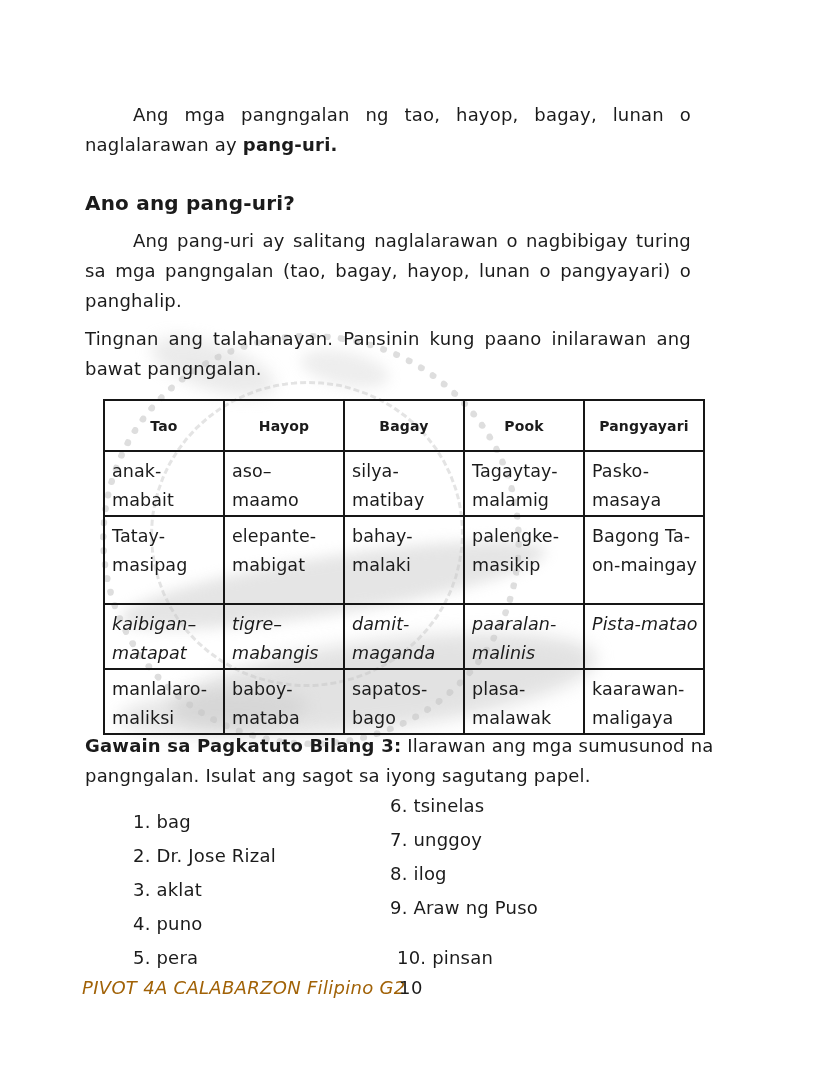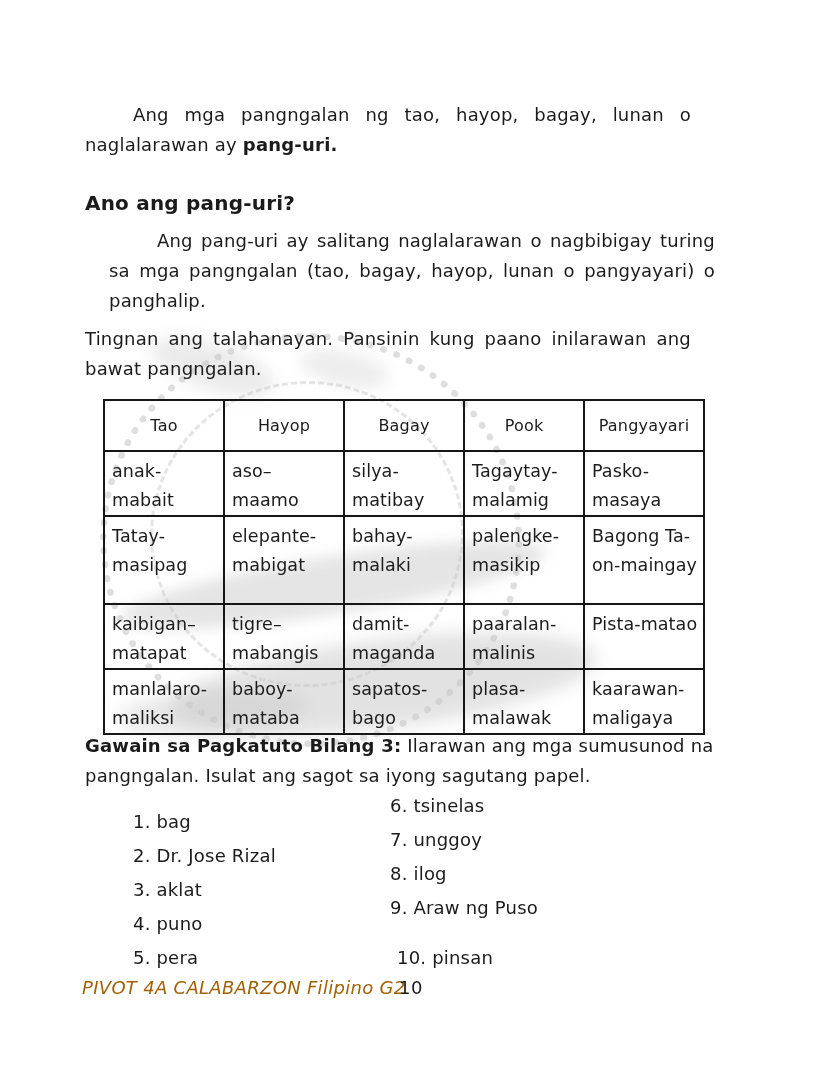--- a/index.html
+++ b/index.html
@@ -14,33 +14,33 @@
   .abs{position:absolute;z-index:2;}
   
   .jline{text-align:justify;text-align-last:justify;white-space:nowrap;line-height:30px;}
   .jlast{text-align:justify;text-align-last:left;white-space:nowrap;line-height:30px;}
   .ind{padding-left:48px;}
   .body-text{font-size:18px;letter-spacing:.2px;width:606px;}
   .bold{font-weight:bold;margin-top:8px;}
 
   #p1{left:85px;top:100px;}
   #q-heading{left:85px;top:191px;font-size:20px;font-weight:bold;letter-spacing:.2px;}
-  #p2{left:85px;top:226px;margin-left:24px;}
+  #p2{left:85px;top:226px;}
   #p3{left:85px;top:324px;}
 
   
   #table-wrap{left:103px;top:399px;}
   table{border-collapse:collapse;table-layout:fixed;width:600px;background:transparent;}
   col{width:120px;}
   th,td{border:2px solid #161616;}
-  th{height:47px;font-size:16px;font-weight:normal;text-align:center;vertical-align:middle;letter-spacing:.2px;}
+  th{height:47px;font-size:14px;font-weight:bold;text-align:center;vertical-align:middle;letter-spacing:.2px;}
   td{font-size:17.5px;line-height:29px;padding:5px 2px 0 7px;vertical-align:top;white-space:pre-line;letter-spacing:.1px;}
   tr.r1 td{height:48px;}
   tr.r2 td{height:81px;}
-  tr.r3 td{height:51px;}
+  tr.r3 td{height:51px;font-style:italic;}
   tr.r4 td{height:50px;}
 
   #activity{left:85px;top:731px;}
   #activity .jline,#activity .jlast{line-height:30px;}
 
   #noun-list{left:133px;top:796px;width:470px;display:flex;z-index:2;align-items:flex-end;}
   .list-col{display:flex;flex-direction:column;}
   .list-col.left{width:257px;}
   .list-col .list-item{font-size:18px;line-height:20px;margin-bottom:14px;letter-spacing:.2px;}
   .list-col.right .list-item:last-child{padding-left:7px;margin-top:16px;}

